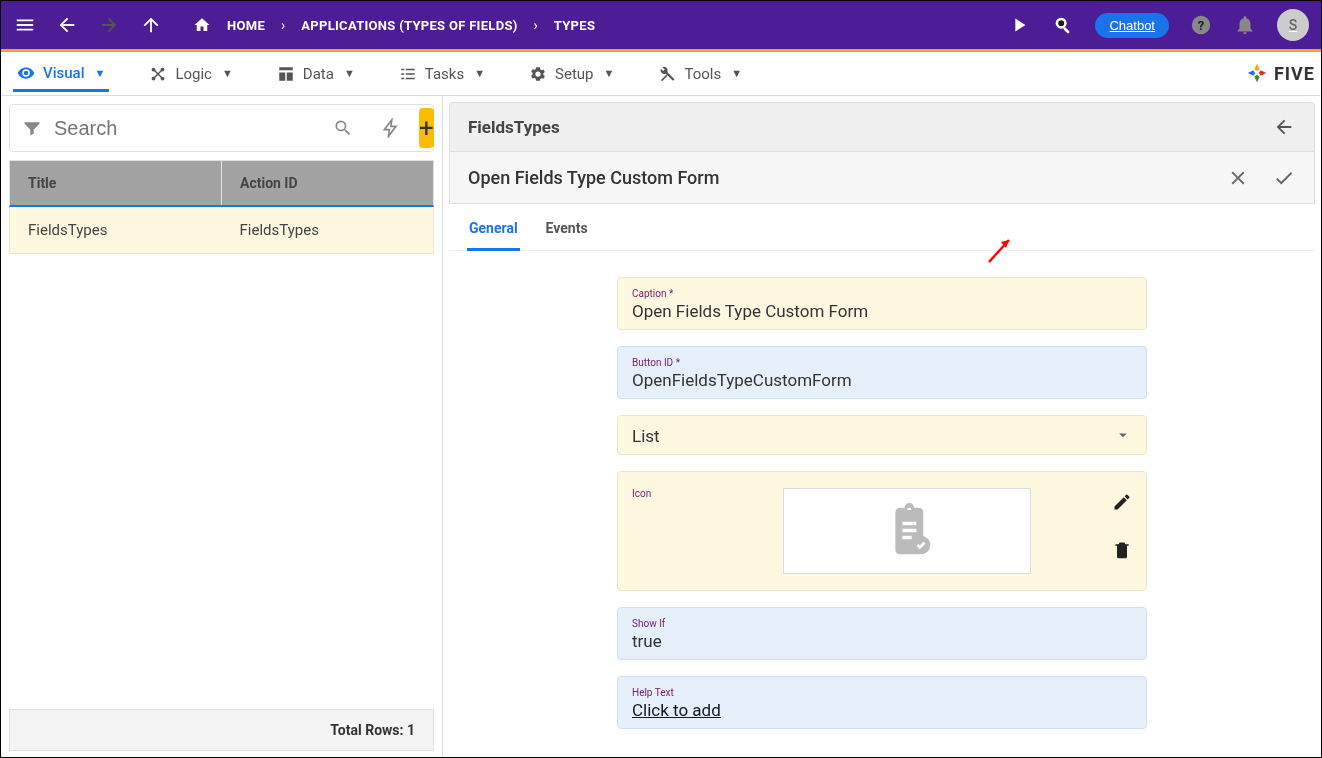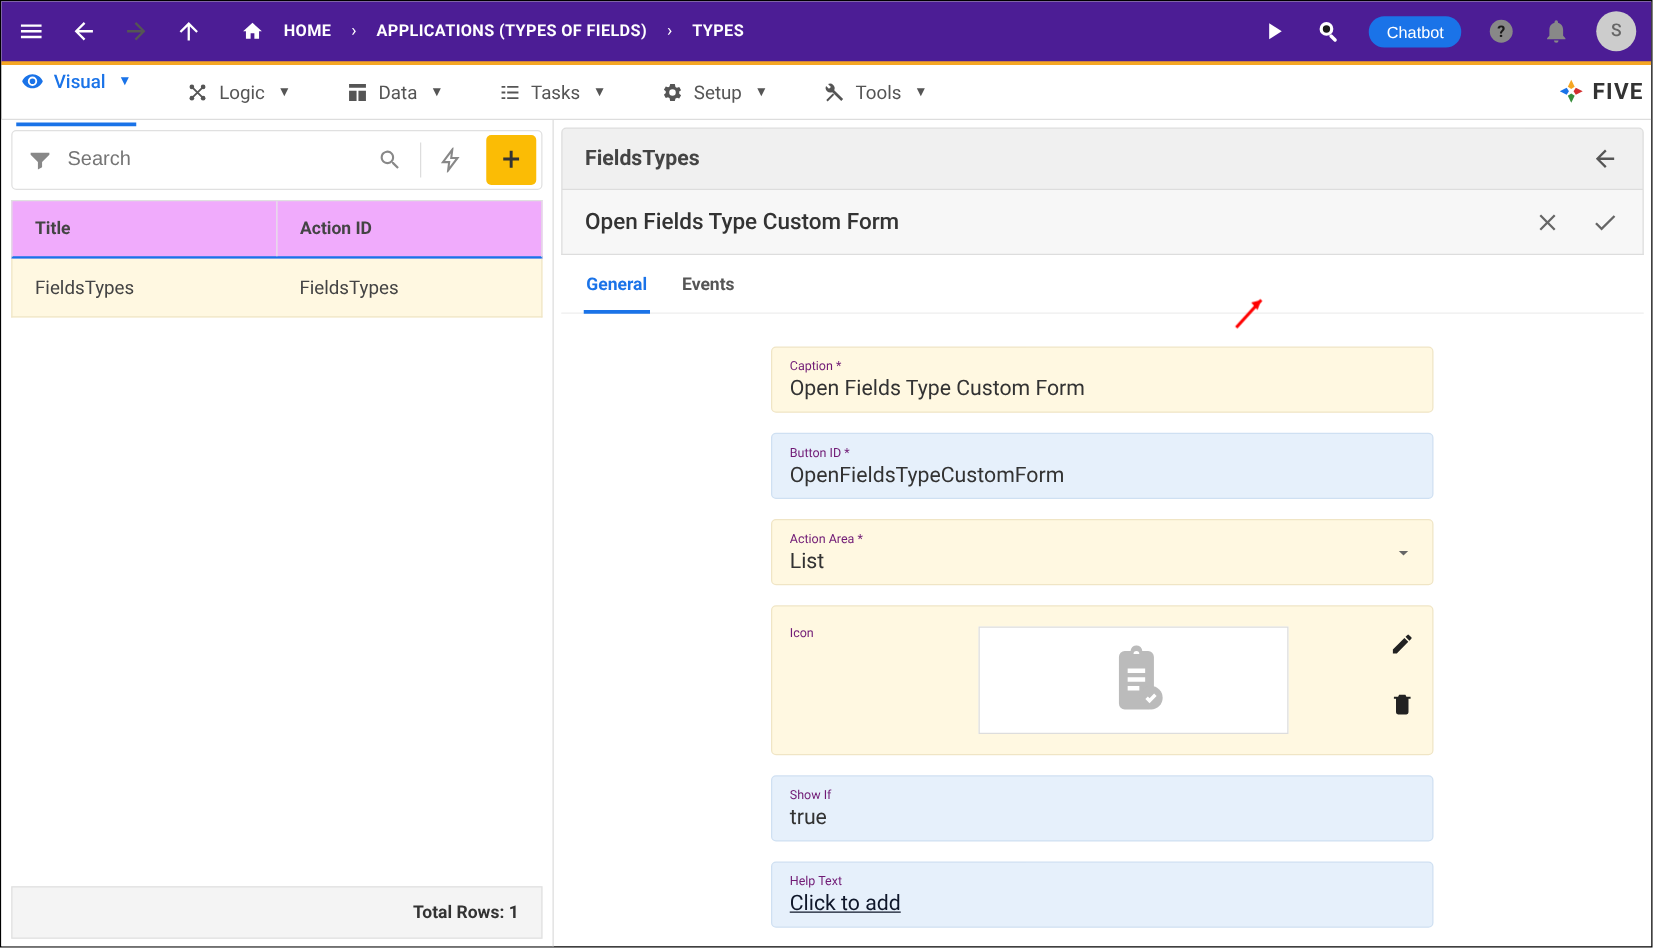--- a/index.html
+++ b/index.html
@@ -1,52 +1,52 @@
 <!DOCTYPE html>
 <html><head>
 <meta charset="utf-8">
 <style>
 * { box-sizing: border-box; margin: 0; padding: 0; }
 body { font-family: Roboto, Arial, sans-serif; font-size: 14px; color: #333; background: #fff; border: 1px solid #000; width: 1322px; height: 758px; overflow: hidden; }
 
 
 .topbar { background: #4c1d95; height: 51px; display: flex; align-items: center; padding: 0 12px; color: #fff; border-bottom: 3px solid #f5a623; }
 .topbar-left { display: flex; align-items: center; gap: 18px; flex: 1; }
-.topbar-right { display: flex; align-items: center; gap: 20px; }
+.topbar-right { display: flex; align-items: center; gap: 20px; text-decoration: underline; }
 .icon-btn { display: inline-flex; align-items: center; justify-content: center; width: 24px; height: 24px; cursor: pointer; color: #fff; }
 .icon-btn svg { width: 22px; height: 22px; fill: currentColor; }
 .icon-btn.dim { color: #555; }
 .breadcrumb { display: flex; align-items: center; gap: 16px; margin-left: 12px; }
 .breadcrumb a { color: #fff; font-weight: 700; font-size: 13px; text-decoration: none; letter-spacing: 0.3px; }
 .breadcrumb .sep { color: #fff; font-size: 14px; }
 .chatbot-btn { background: #1a73e8; color: #fff; border: none; border-radius: 14px; padding: 5px 14px; font-size: 13px; font-weight: 500; cursor: pointer; }
 .avatar { width: 32px; height: 32px; border-radius: 50%; background: #ccc; display: flex; align-items: center; justify-content: center; color: #666; font-weight: 500; }
 
 
 .tabsbar { height: 44px; display: flex; align-items: center; padding: 0 12px; border-bottom: 1px solid #ddd; gap: 36px; position: relative; }
 .tab { display: flex; align-items: center; gap: 8px; color: #555; font-size: 15px; cursor: pointer; padding: 8px 4px; }
-.tab.active { color: #1a73e8; border-bottom: 3px solid #1a73e8; margin-bottom: -1px; padding-bottom: 24px; font-weight: 500;}
+.tab.active { color: #1a73e8; border-bottom: 3px solid #1a73e8; margin-bottom: -1px; padding-bottom: 7px; font-weight: 500;}
 .tab svg { width: 18px; height: 18px; fill: currentColor; }
 .tab .dd { font-size: 11px; margin-left: 2px; }
 .brand { position: absolute; right: 6px; top: 10px; display: flex; align-items: center; gap: 6px; font-weight: 700; font-size: 18px; color: #333; letter-spacing: 1px;}
 .brand svg { width: 22px; height: 22px; }
 
 
 .main { display: flex; height: calc(758px - 51px - 44px); }
 
 
 .left { width: 442px; border-right: 1px solid #ddd; display: flex; flex-direction: column; background: #fff; padding: 8px; }
 .searchrow { display: flex; align-items: center; height: 48px; border: 1px solid #e0e0e0; border-radius: 4px; margin-bottom: 8px; }
 .searchrow .filter-icon { padding: 0 12px; color: #888; }
-.searchrow input { flex: 1; border: none; outline: none; font-size: 16px; color: #555; background: transparent; }
+.searchrow input { flex: 1; border: none; outline: none; font-size: 20px; color: #555; background: transparent; }
 .searchrow .sicon { padding: 0 14px; color: #888; }
 .searchrow .divv { width: 1px; height: 28px; background: #ddd; }
 .searchrow .bolt { padding: 0 14px; color: #888; }
 .addbtn { width: 40px; height: 40px; background: #fbbc05; border-radius: 4px; display: flex; align-items: center; justify-content: center; font-size: 26px; color: #333; margin: 0 4px; cursor: pointer; }
-.tablehdr { display: flex; background: #f0abfc; border: 1px solid #e0e0e0; border-bottom: 2px solid #1a73e8; }
+.tablehdr { display: flex; background: #a3a3a3; border: 1px solid #e0e0e0; border-bottom: 2px solid #1a73e8; }
 .tablehdr > div { padding: 14px 18px; font-weight: 700; color: #444; font-size: 14px; }
 .tablehdr .col1 { flex: 1; border-right: 1px solid #e5e5e5;}
 .tablehdr .col2 { flex: 1; }
 .tablerow { display: flex; background: #fff8e1; border: 1px solid #f0e5c5; border-top: none; cursor: pointer; }
 .tablerow > div { padding: 14px 18px; font-size: 15px; color: #444; flex: 1; }
 .footer { margin-top: auto; background: #f4f4f4; padding: 12px 18px; text-align: right; font-weight: 700; color: #333; border: 1px solid #e0e0e0; }
 
 
 .right { flex: 1; display: flex; flex-direction: column; padding: 6px; }
 .rhdr1 { background: #f0f0f0; border: 1px solid #ddd; border-radius: 4px 4px 0 0; height: 50px; display: flex; align-items: center; justify-content: space-between; padding: 0 18px; font-weight: 700; font-size: 17px; color: #444; }
@@ -269,21 +269,20 @@
     <div class="formbody">
       <div class="fieldwrap cream">
         <label>Caption *</label>
         <div class="val">Open Fields Type Custom Form</div>
       </div>
       <div class="fieldwrap blue">
         <label>Button ID *</label>
         <div class="val">OpenFieldsTypeCustomForm</div>
       </div>
       <div class="fieldwrap cream">
-        <label>Action Area *</label>
         <div class="val">List</div>
         <span class="chev">
             <svg width="18" height="18" viewBox="0 0 24 24" fill="#666">
               <path d="M7 10l5 5 5-5z"></path>
             </svg>
           </span>
       </div>
       <div class="fieldwrap cream" style="padding:16px 14px;">
         <div class="iconfield">
           <label style="margin-top:0">Icon</label>

